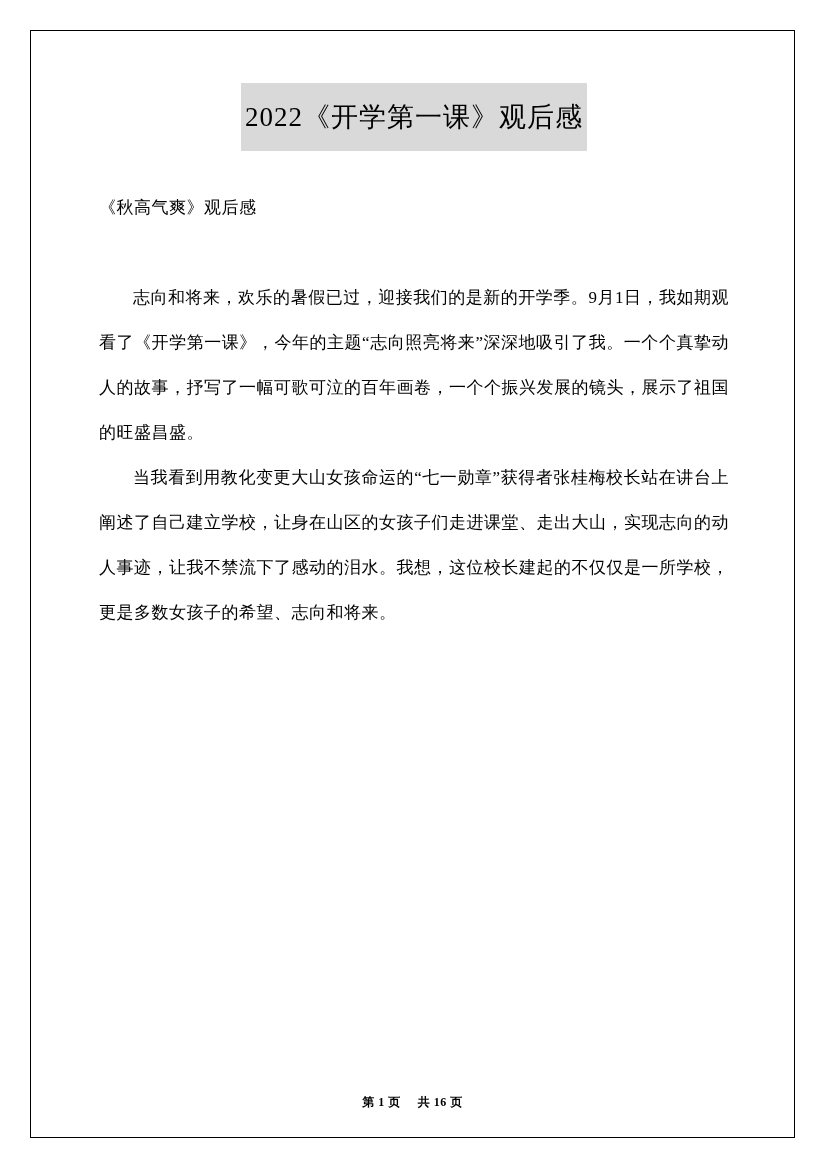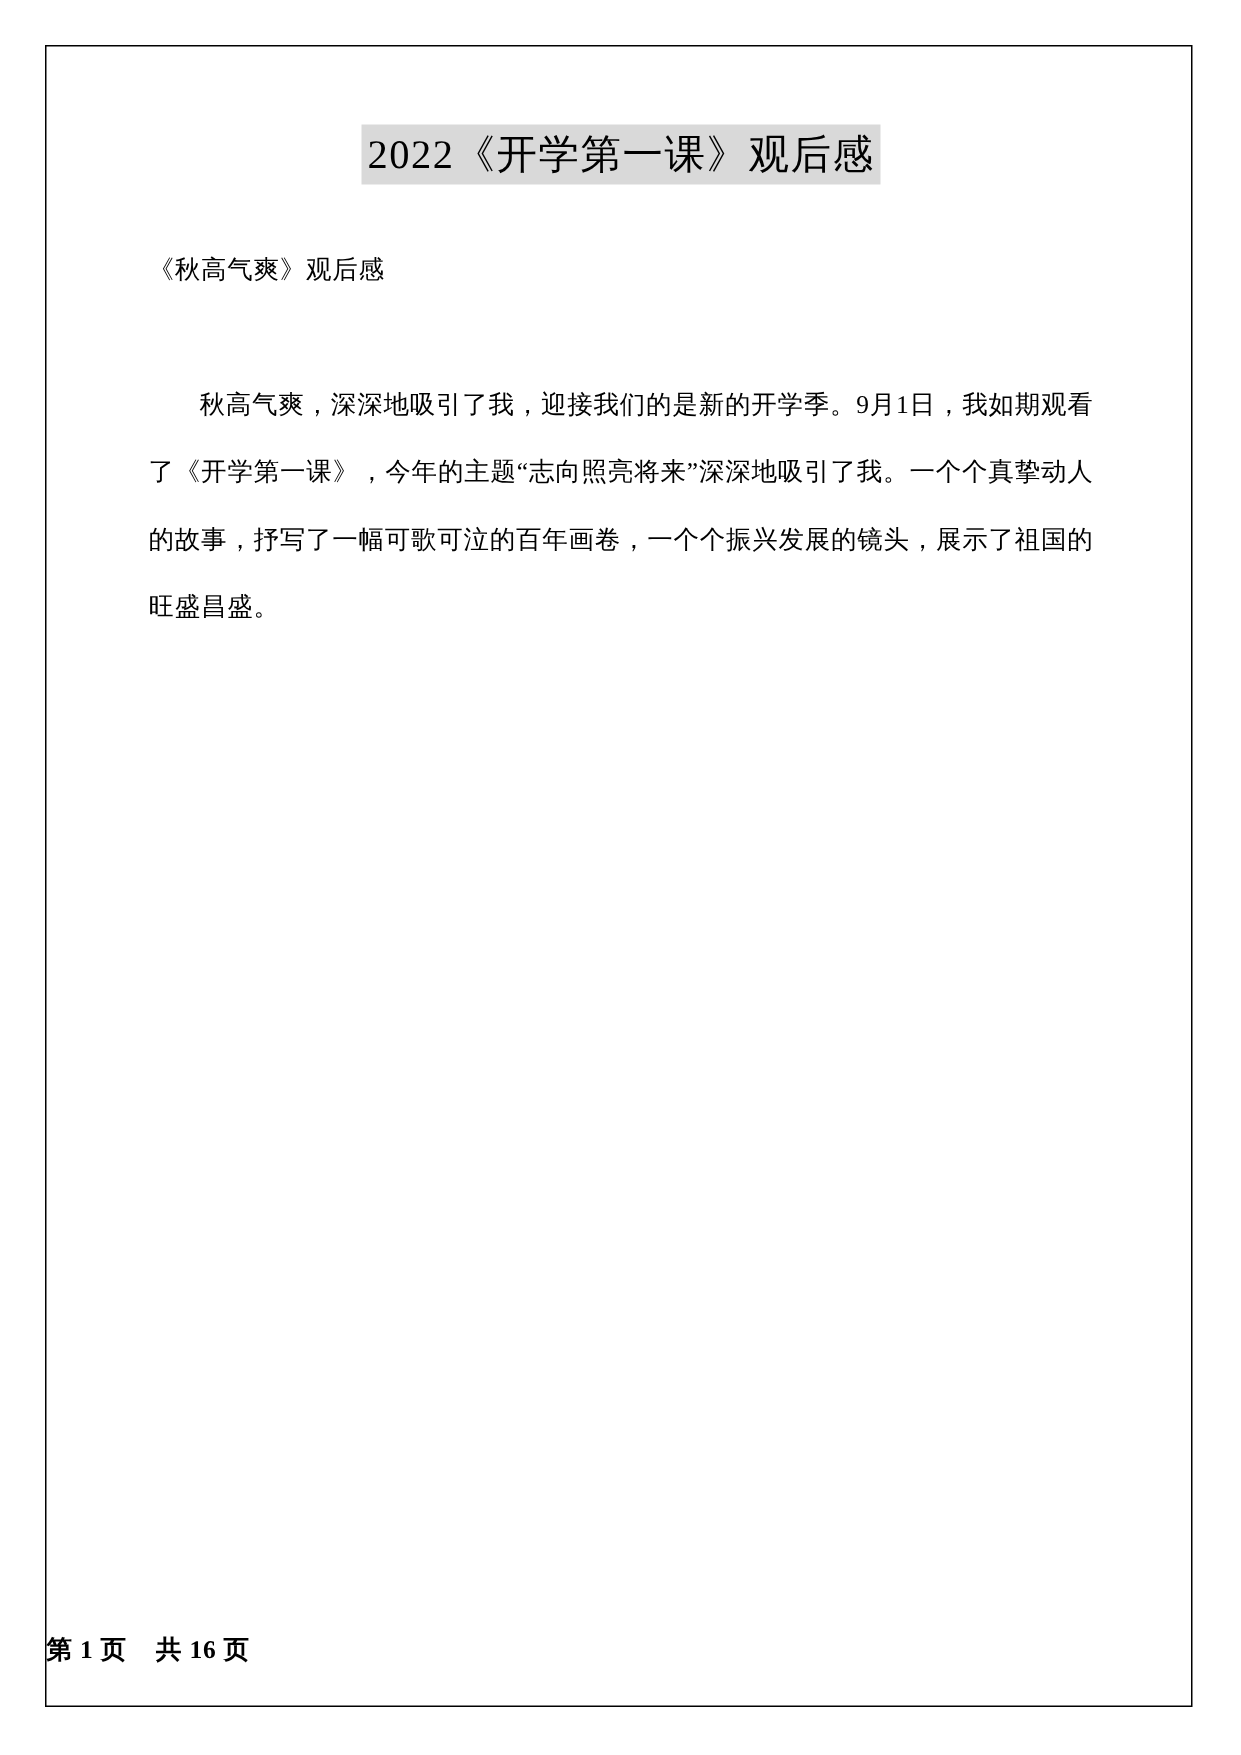--- a/index.html
+++ b/index.html
@@ -29,21 +29,21 @@
     left: 68px;
     top: 52px;
     width: 630px;
   }
   .doc-title {
     text-align: center;
     font-size: 27px;
     letter-spacing: 1px;
     background: #d9d9d9;
     display: inline-block;
-    padding: 2px 4px;
+    padding: 16px 4px;
     font-family: "Liberation Serif", "DejaVu Serif", serif;
     font-weight: normal;
     margin: 0;
   }
   .title-wrap {
     text-align: center;
     margin-bottom: 34px;
   }
   p.body-text {
     font-size: 17px;
@@ -57,21 +57,22 @@
     text-indent: 2em;
   }
   .spacer-line {
     height: 45px;
   }
   .footer {
     position: absolute;
     left: 0;
     right: 0;
     bottom: 26px;
-    font-size: 17px;
+    text-align: center;
+    font-size: 12px;
     font-weight: bold;
     font-family: "Liberation Serif", "DejaVu Serif", serif;
     letter-spacing: 0.5px;
   }
   .footer span { display: inline-block; }
   .footer .gap { width: 10px; }
 </style>
 </head>
 <body>
 
@@ -81,22 +82,23 @@
     <div class="title-wrap">
       <h1 class="doc-title">2022《开学第一课》观后感</h1>
     </div>
 
     <p class="body-text">《秋高气爽》观后感</p>
 
 
     <div class="spacer-line"></div>
 
 
-    <p class="body-text indent">秋高气爽，深深地吸引了我，迎接我们的是新的开学季。9月1日，我如期观看了《开学第一课》，今年的主题“志向照亮将来”深深地吸引了我。一个个真挚动人的故事，抒写了一幅可歌可泣的百年画卷，一个个振兴发展的镜头，展示了祖国的旺盛昌盛。</p>
+    <p class="body-text indent">志向和将来，欢乐的暑假已过，迎接我们的是新的开学季。9月1日，我如期观看了《开学第一课》，今年的主题“志向照亮将来”深深地吸引了我。一个个真挚动人的故事，抒写了一幅可歌可泣的百年画卷，一个个振兴发展的镜头，展示了祖国的旺盛昌盛。</p>
 
+    <p class="body-text indent">当我看到用教化变更大山女孩命运的“七一勋章”获得者张桂梅校长站在讲台上阐述了自己建立学校，让身在山区的女孩子们走进课堂、走出大山，实现志向的动人事迹，让我不禁流下了感动的泪水。我想，这位校长建起的不仅仅是一所学校，更是多数女孩子的希望、志向和将来。</p>
 
   </div>
 
   <div class="footer">
     <span>第</span>
     <span>1</span>
     <span>页</span>
     <span class="gap"></span>
     <span>共</span>
     <span>16</span>

